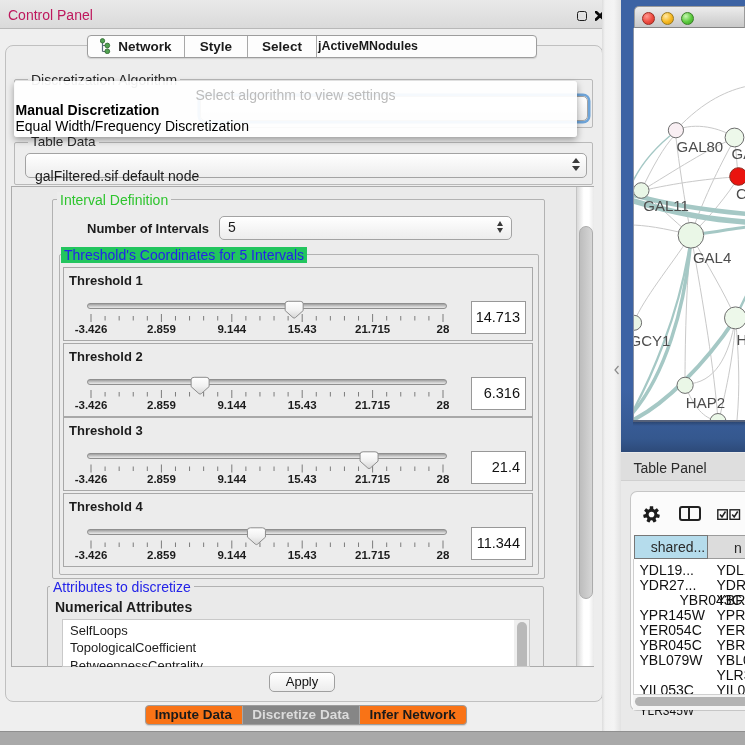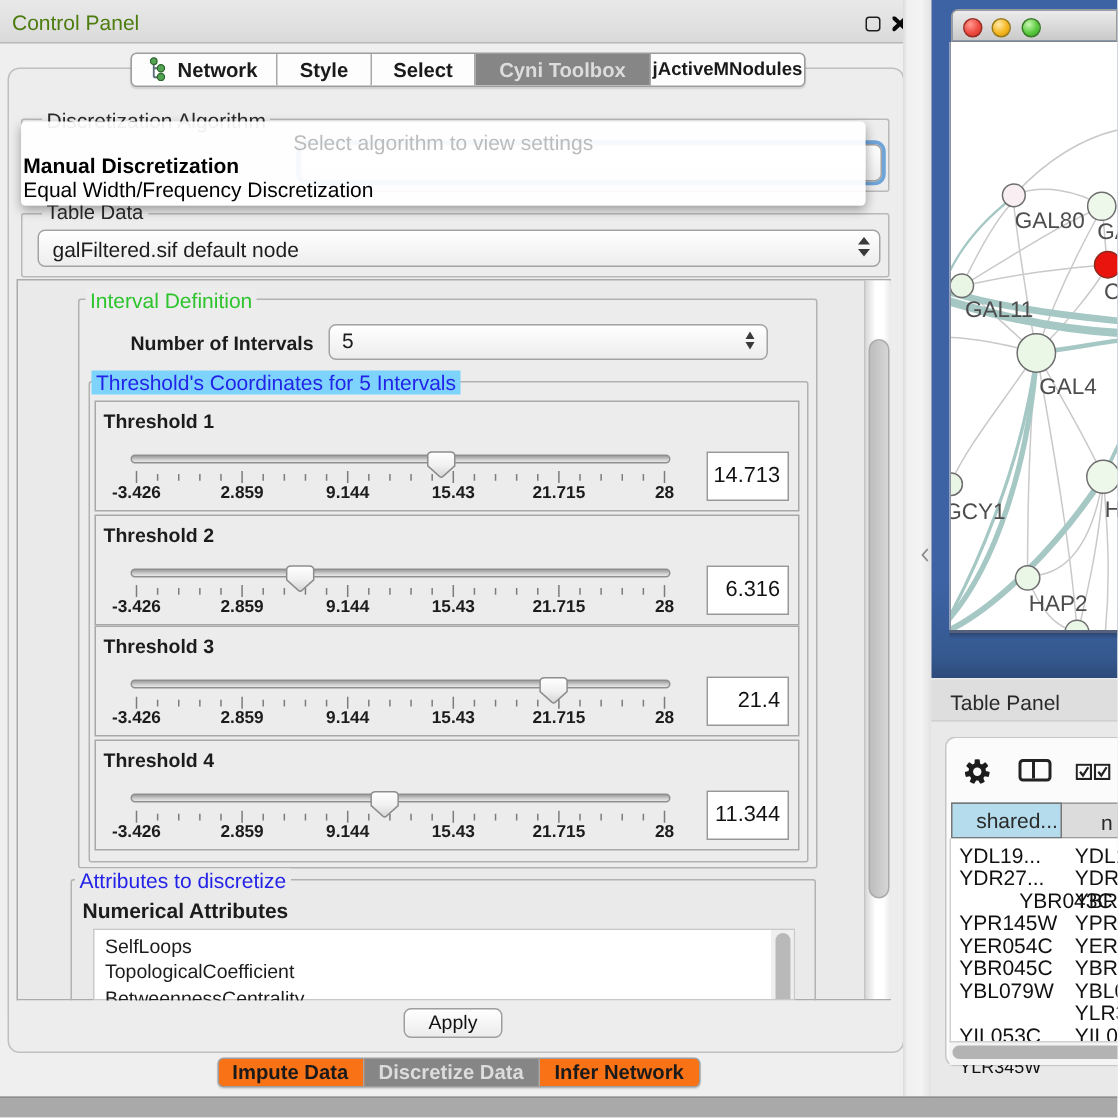--- a/index.html
+++ b/index.html
@@ -14,68 +14,67 @@
 .topseg{font-weight:bold;font-size:13.5px;padding-bottom:0;align-items:center;}
 .botseg{font-size:13.5px;}
 .segsel{background:#868686;color:#dcdcdc;}
 </style>
 </head>
 <body>
 
 <div class="abs" style="left:0;top:0;width:602px;height:731px;background:#efefef;"></div>
 
 <div class="abs" style="left:0;top:0;width:616px;height:28px;background:linear-gradient(#e9e9e9,#dadada);border-bottom:1px solid #b8b8b8;"></div>
-<div class="lbl" style="left:8px;top:6.5px;font-size:14px;color:#4d7c0f;">Control Panel</div>
+<div class="lbl" style="left:8px;top:6.5px;font-size:14px;color:#be185d;">Control Panel</div>
 <div class="abs" style="left:577px;top:10.5px;width:8px;height:8px;border:1.6px solid #1e1e1e;border-radius:2.5px;"></div>
 <svg class="abs" style="left:594.5px;top:11px;" width="10" height="9.5" viewBox="0 0 10 9.5">
     <path d="M1 1 L9 8.5 M9 1 L1 8.5" stroke="#0a0a0a" stroke-width="2.8" stroke-linecap="round"></path>
   </svg>
 
 <div class="abs" style="left:5px;top:45px;width:596px;height:655px;background:#ededed;border:1px solid #c0c0c0;border-radius:8px;"></div>
 
 <div class="abs" style="left:87px;top:34.5px;width:450px;height:23px;background:#fdfdfd;border:1px solid #9d9d9d;border-radius:4px;box-sizing:border-box;display:flex;overflow:hidden;box-shadow:0 1px 1px rgba(0,0,0,0.12);">
   <div class="seg topseg" style="width:97px;border-right:1px solid #a8a8a8;"><svg width="11" height="16" viewBox="0 0 11 16" style="margin-right:7px;">
         <path d="M2.5 3 L2.5 13.5 M2.5 7.5 L6 7.5 M2.5 13.5 L6 13.5" stroke="#5a6b7a" stroke-width="1.2" fill="none"></path>
         <circle cx="2.5" cy="2.8" r="2.2" fill="#52a352" stroke="#2c642c" stroke-width="0.8"></circle>
         <circle cx="7.3" cy="7.5" r="2.4" fill="#52a352" stroke="#2c642c" stroke-width="0.8"></circle>
         <circle cx="7.3" cy="13.3" r="2.4" fill="#52a352" stroke="#2c642c" stroke-width="0.8"></circle>
       </svg>Network</div>
   <div class="seg topseg" style="width:63px;border-right:1px solid #a8a8a8;">Style</div>
   <div class="seg topseg" style="width:69px;border-right:1px solid #a8a8a8;">Select</div>
-  <div class="seg segsel topseg" style="width:117px;border-right:1px solid #a8a8a8;">Cyni Toolbox</div>
   <div class="seg topseg" style="width:102px;font-size:12.4px;">jActiveMNodules</div>
 </div>
 
 <div class="grp" style="left:14px;top:79px;width:577px;height:47px;"></div>
 <div class="grplbl" style="left:28px;top:72px;background:#ededed;">Discretization Algorithm</div>
 <div class="combo" style="left:200px;top:96px;width:386px;height:23px;box-shadow:0 0 0 2.5px #6ea4d8;"></div>
 
 <div class="grp" style="left:14px;top:142px;width:577px;height:41px;"></div>
 <div class="grplbl" style="left:28px;top:134px;background:#ededed;font-size:13.5px;">Table Data</div>
 <div class="combo" style="left:25px;top:152.5px;width:559.5px;height:23.5px;"></div>
-<div class="lbl" style="left:35px;top:158px;font-size:14px;">galFiltered.sif default node</div>
+<div class="lbl" style="left:35px;top:168px;font-size:14px;">galFiltered.sif default node</div>
 <div class="abs" style="left:572px;top:158px;width:0;height:0;border-left:4.5px solid transparent;border-right:4.5px solid transparent;border-bottom:5px solid #3a3a3a;"></div>
 <div class="abs" style="left:572px;top:165.5px;width:0;height:0;border-left:4.5px solid transparent;border-right:4.5px solid transparent;border-top:5px solid #3a3a3a;"></div>
 
 <div class="abs" style="left:11px;top:186px;width:583px;height:481px;background:#eaeaea;border:1px solid #ababab;box-sizing:border-box;"></div>
 
 <div class="abs" style="left:576px;top:187px;width:17px;height:479px;background:linear-gradient(90deg,#d9d9d9,#ffffff 40%,#ffffff 70%,#e9e9e9);border-left:1px solid #c4c4c4;"></div>
 <div class="abs" style="left:578.5px;top:226px;width:12px;height:371px;background:linear-gradient(90deg,#bdbdbd,#d6d6d6);border:1px solid #ababab;border-radius:7px;"></div>
 
 <div class="grp" style="left:52px;top:199px;width:491px;height:378px;border-color:#b2b2b2;background:#ececec;"></div>
 <div class="grplbl" style="left:57px;top:192px;background:#ececec;color:#2ec42e;">Interval Definition</div>
 
 <div class="lbl" style="left:87px;top:221px;font-weight:bold;">Number of Intervals</div>
 <div class="combo" style="left:219px;top:215.5px;width:291px;height:22px;"></div>
 <div class="lbl" style="left:228px;top:219px;font-size:14px;">5</div>
 <div class="abs" style="left:497.2px;top:221px;width:0;height:0;border-left:3.6px solid transparent;border-right:3.6px solid transparent;border-bottom:5px solid #3a3a3a;"></div>
 <div class="abs" style="left:497.2px;top:228px;width:0;height:0;border-left:3.6px solid transparent;border-right:3.6px solid transparent;border-top:5px solid #3a3a3a;"></div>
 
 <div class="grp" style="left:59px;top:254px;width:478px;height:319px;border-color:#b2b2b2;"></div>
-<div class="grplbl" style="left:61px;top:246.5px;background:#7dd3fc;color:#2323e8;">Threshold's Coordinates for 5 Intervals</div>
+<div class="grplbl" style="left:61px;top:246.5px;background:#22c55e;color:#2323e8;">Threshold's Coordinates for 5 Intervals</div>
 
 <svg class="abs" style="left:0;top:0;" width="0" height="0">
     <defs>
       <linearGradient id="thg" x1="0" y1="0" x2="0" y2="1">
         <stop offset="0" stop-color="#ffffff"></stop>
         <stop offset="0.55" stop-color="#f0f0f0"></stop>
         <stop offset="1" stop-color="#d6d6d6"></stop>
       </linearGradient>
     </defs>
   </svg>

